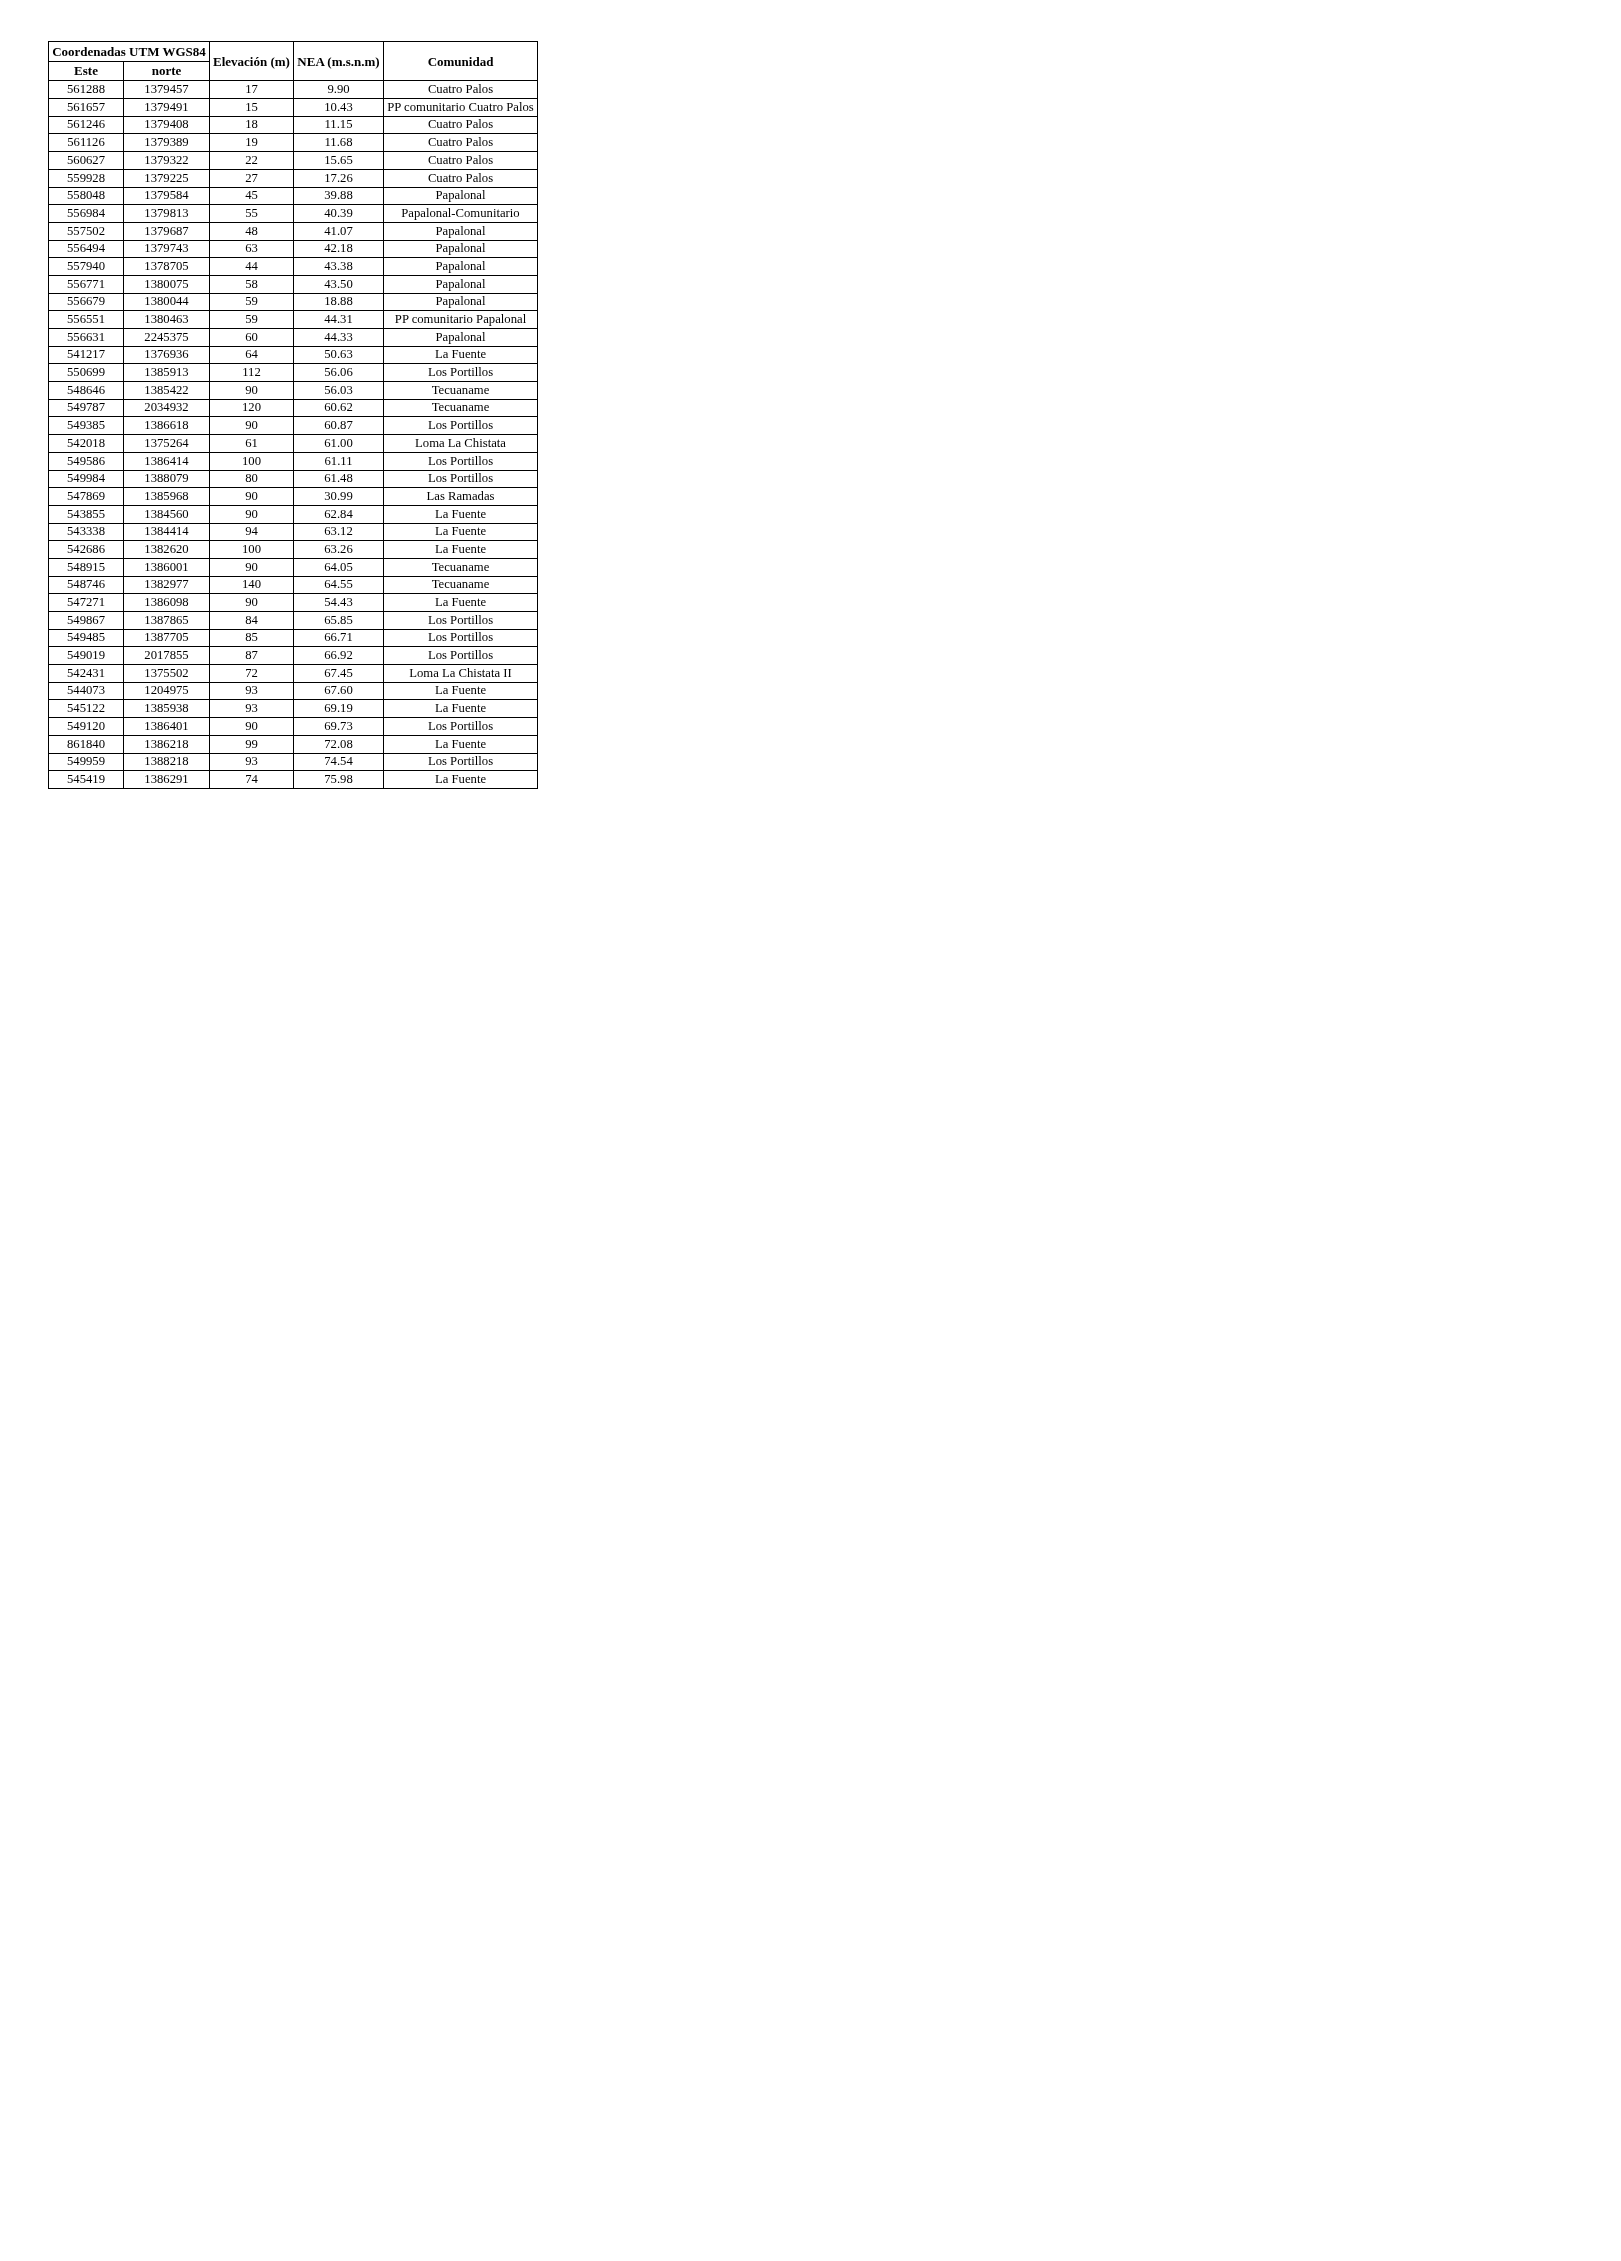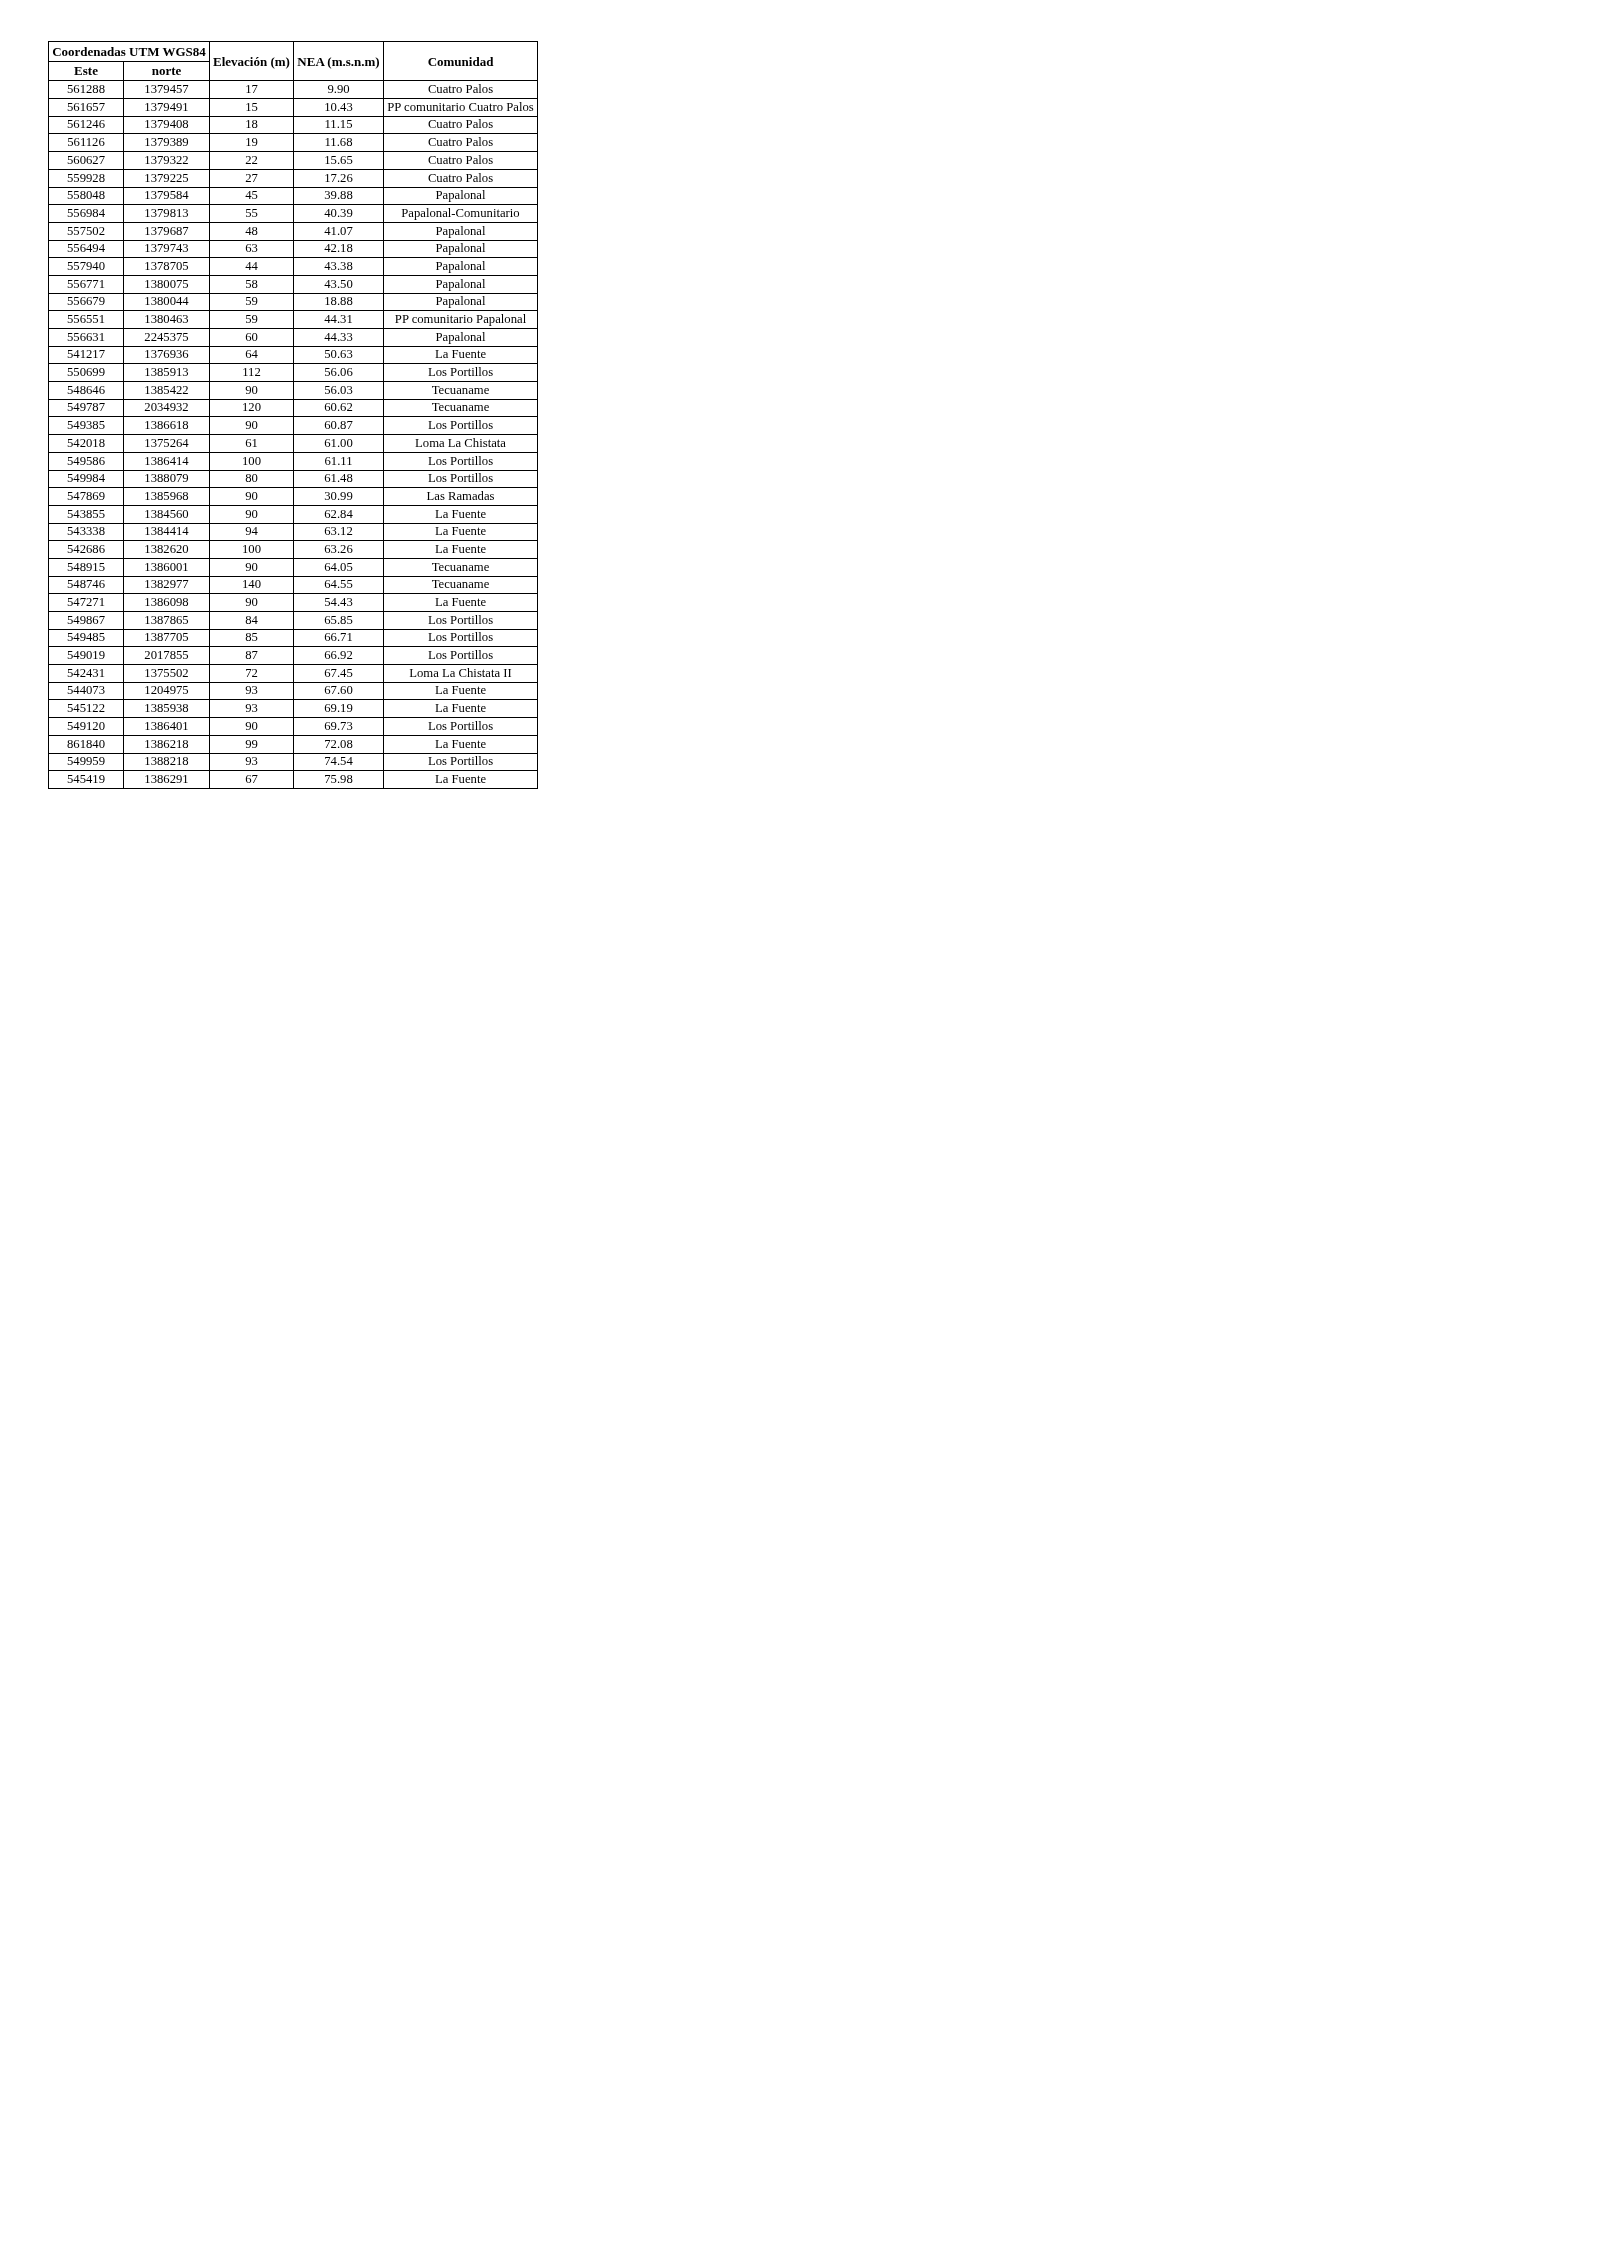--- a/index.html
+++ b/index.html
@@ -352,20 +352,20 @@
         <tr>
           <td>549959</td>
           <td>1388218</td>
           <td>93</td>
           <td>74.54</td>
           <td>Los Portillos</td>
         </tr>
         <tr>
           <td>545419</td>
           <td>1386291</td>
-          <td>67</td>
+          <td>74</td>
           <td>75.98</td>
           <td>La Fuente</td>
         </tr>
       </tbody>
   </table>
 </div>
 
 
 </body></html>

